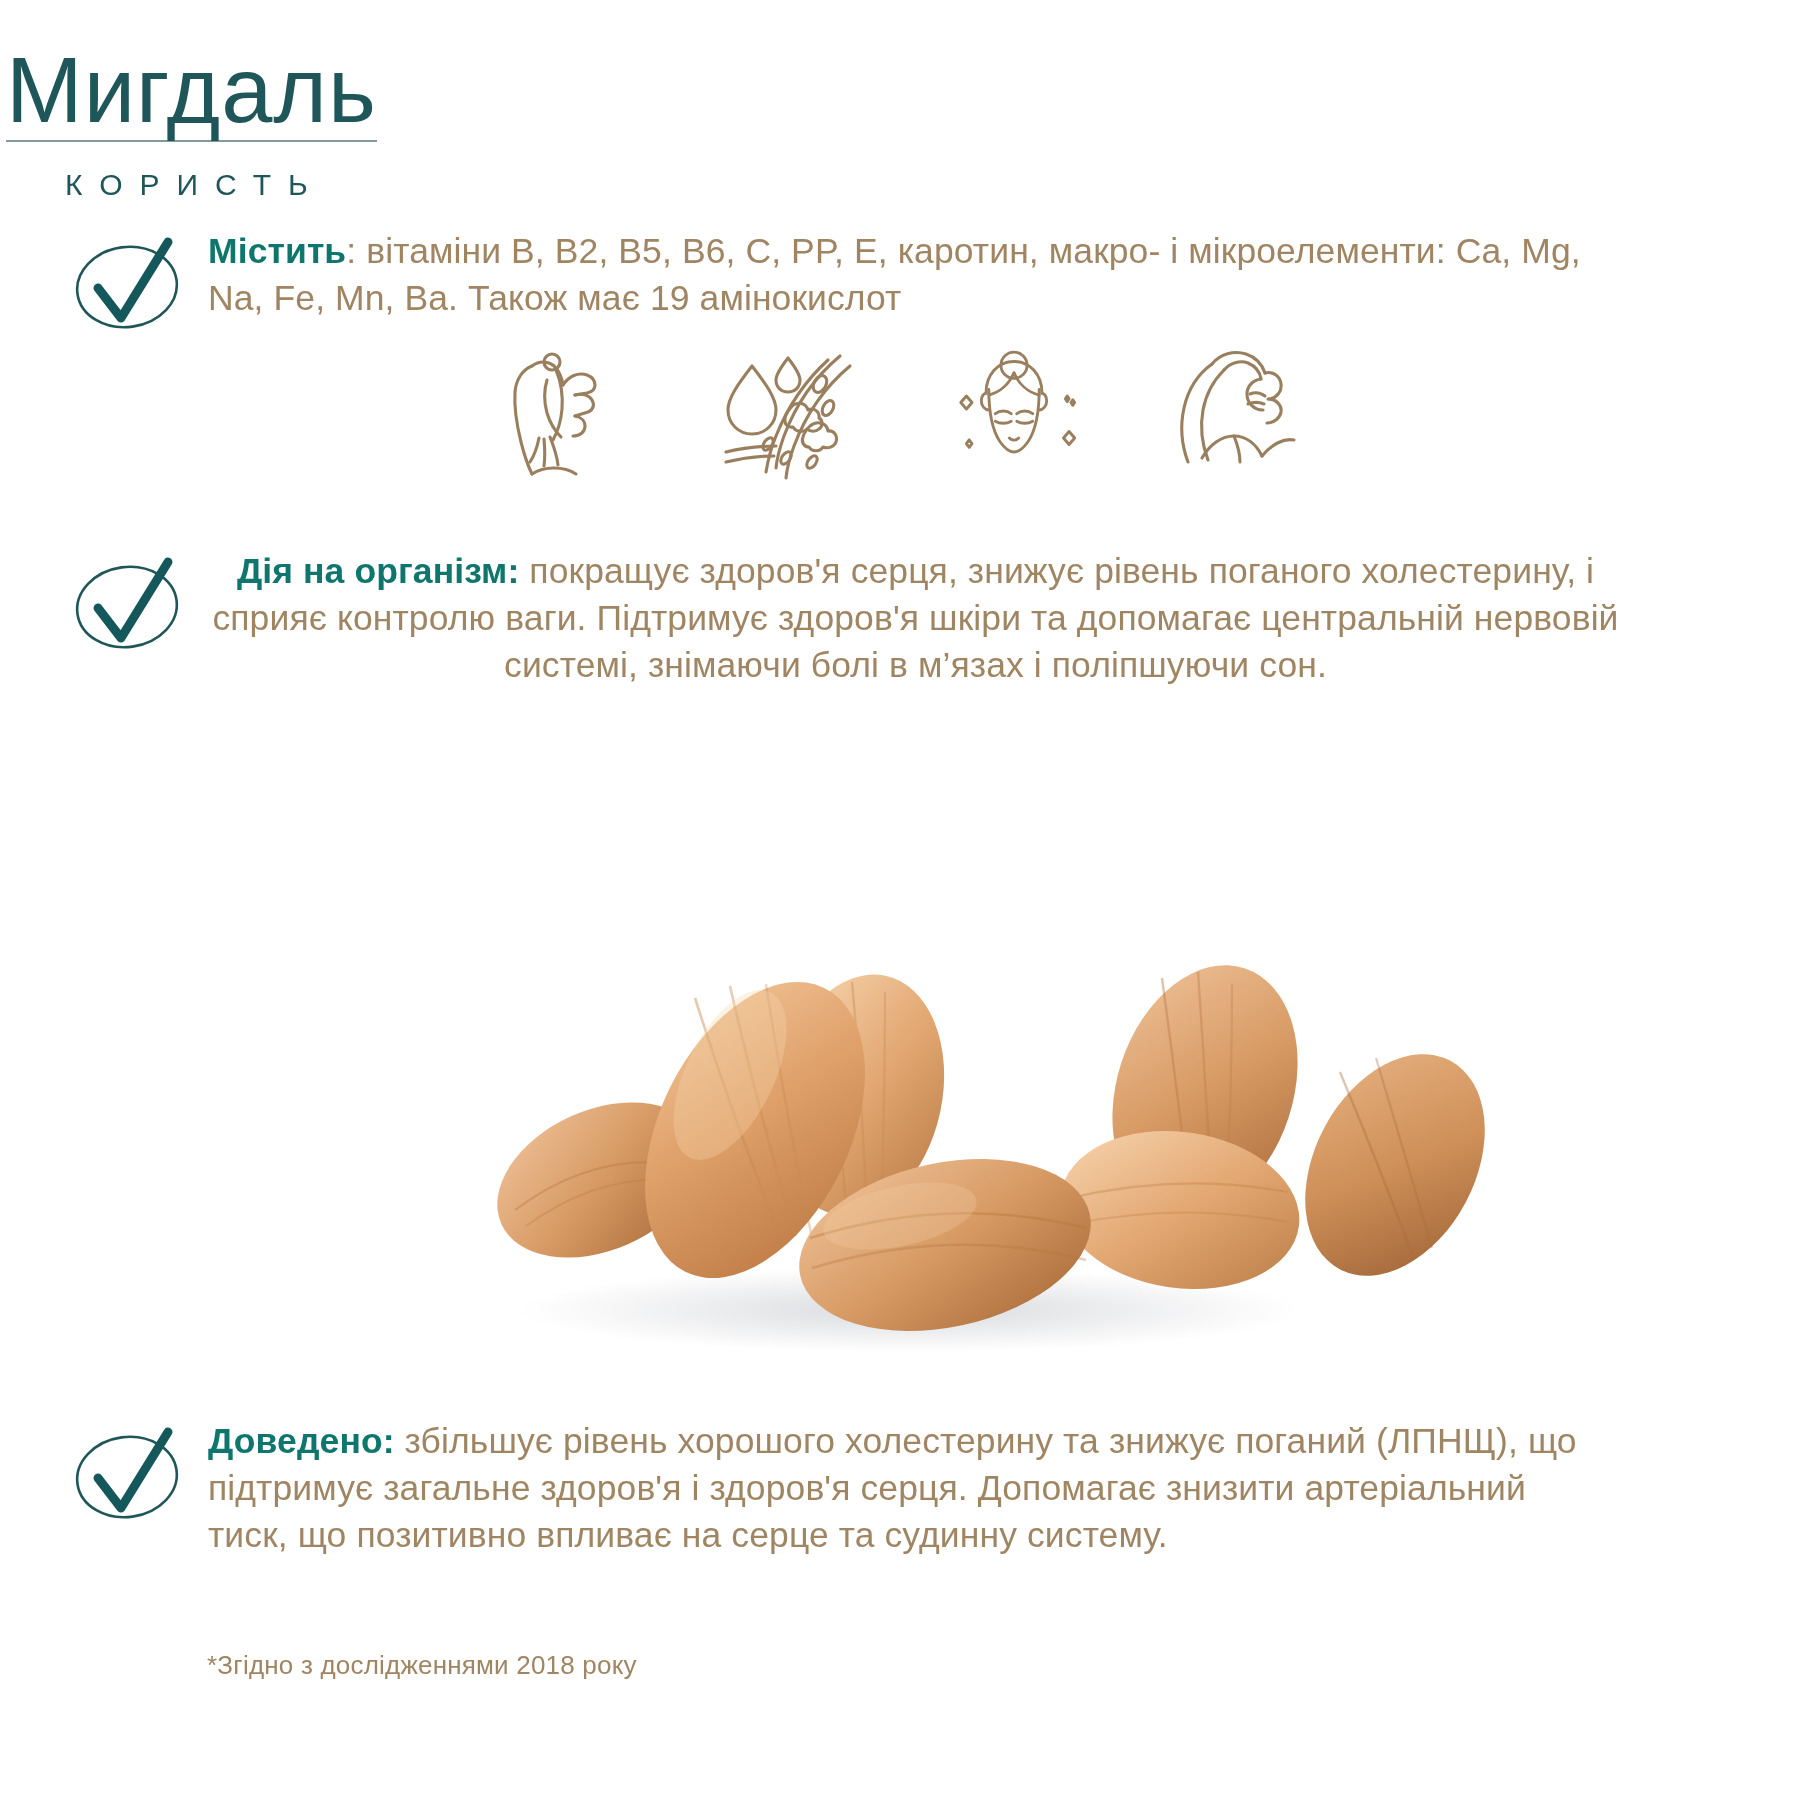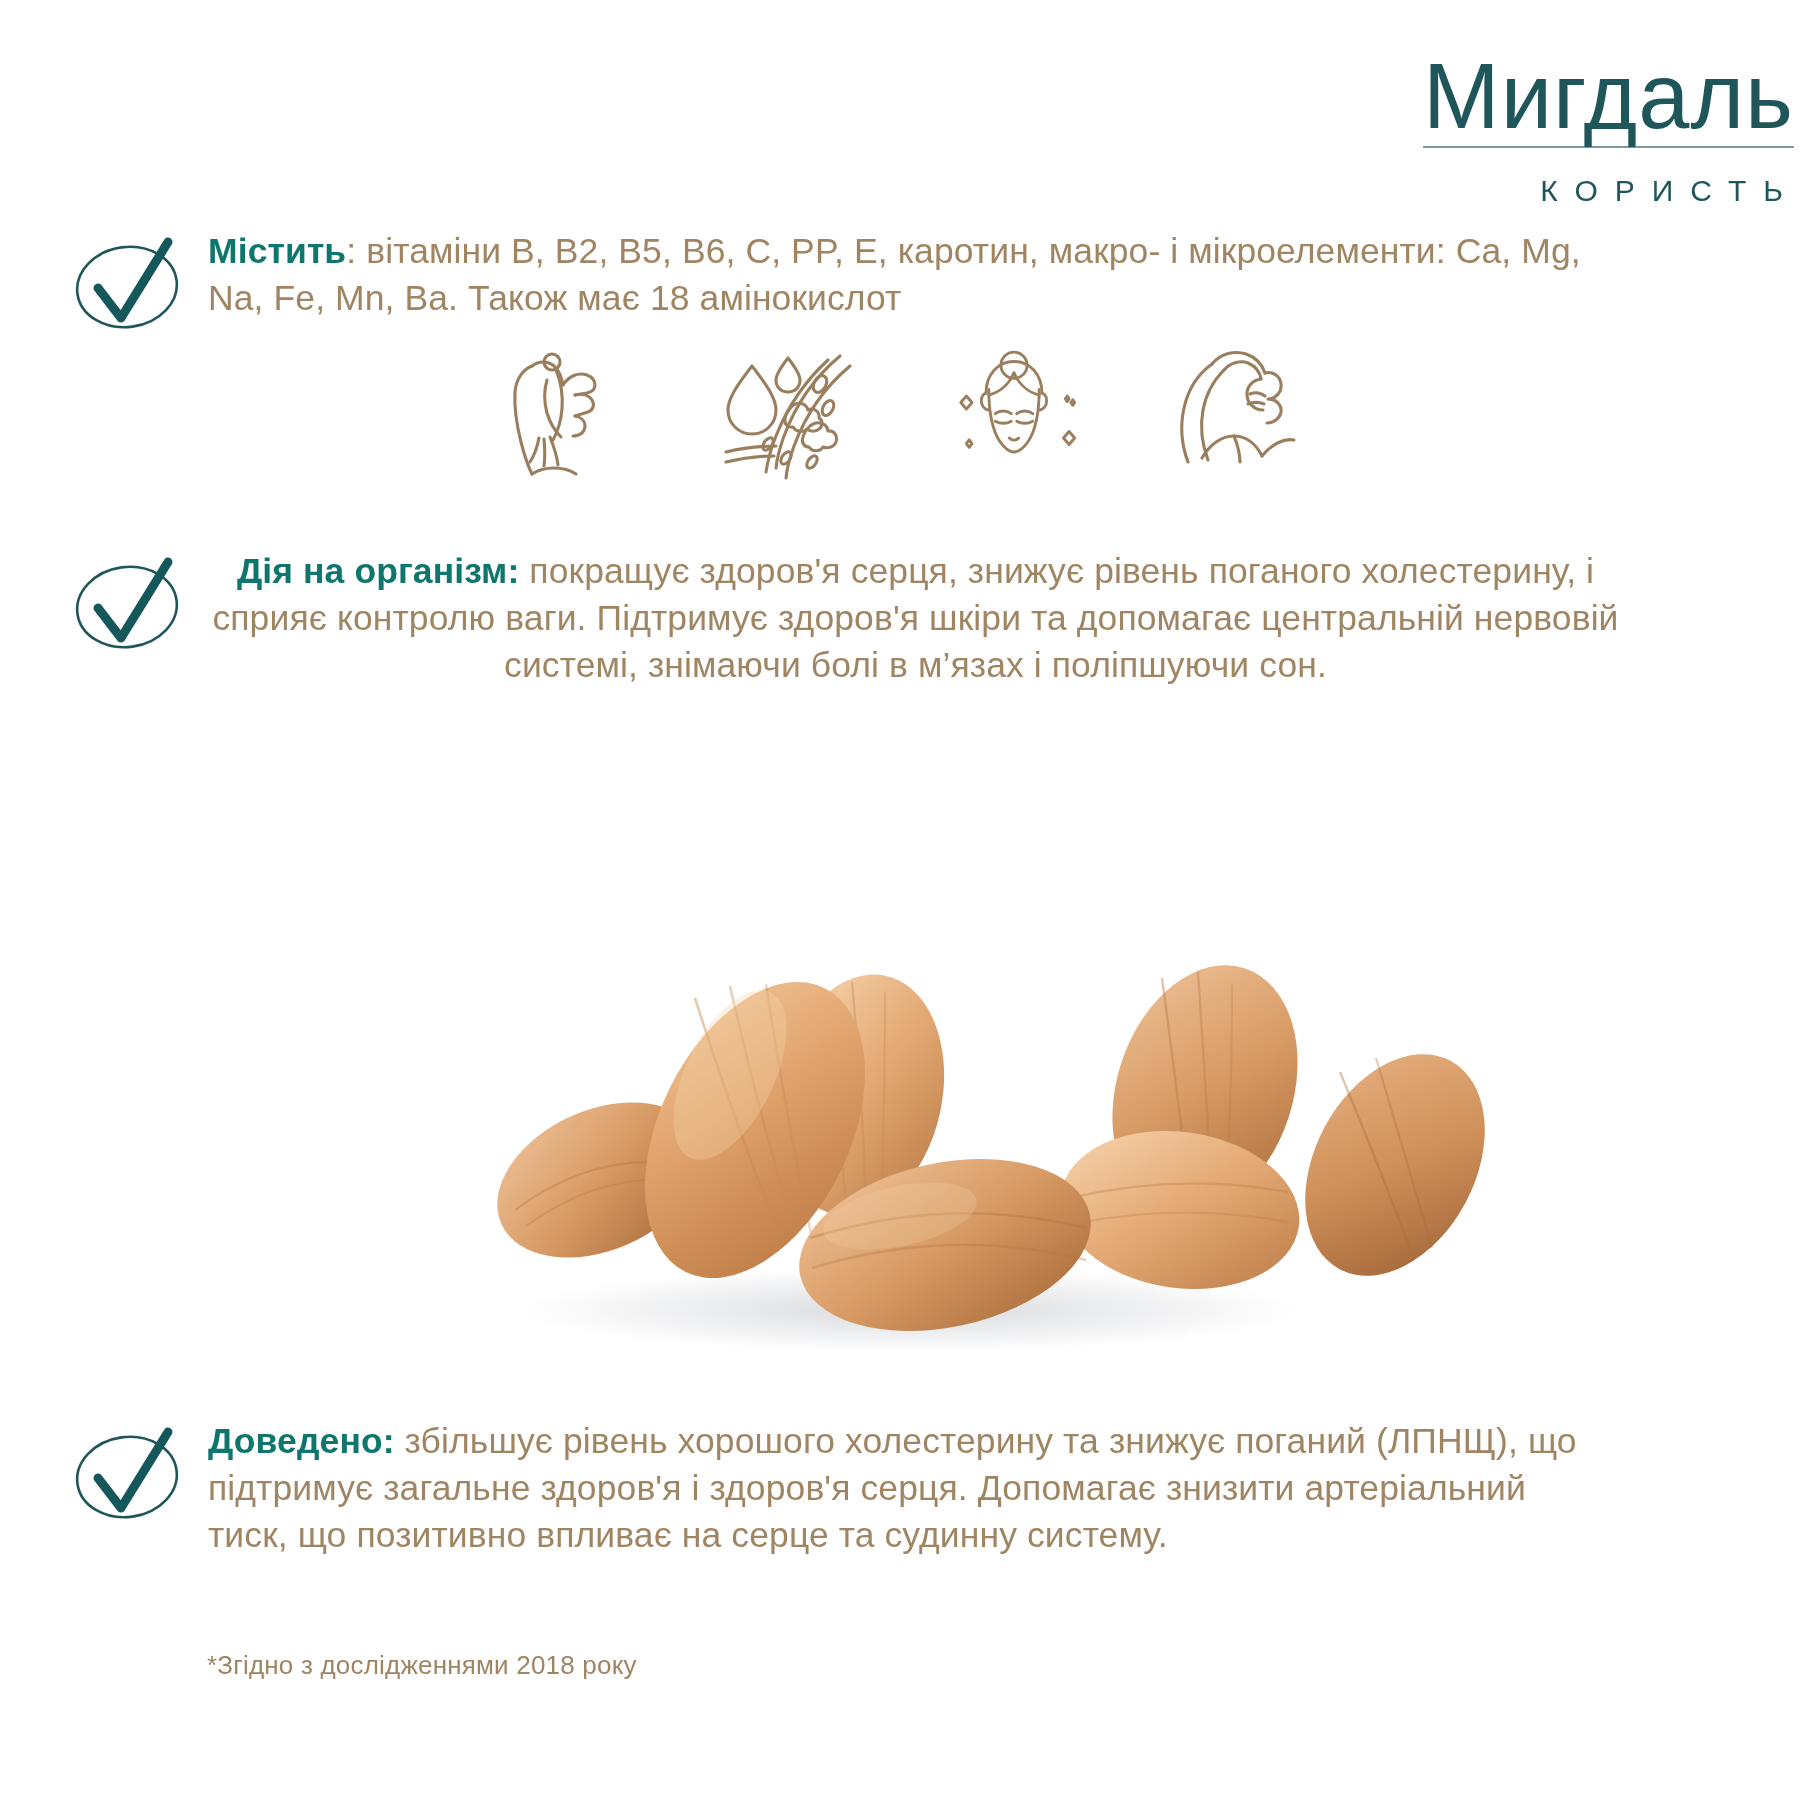--- a/index.html
+++ b/index.html
@@ -18,24 +18,24 @@
     width: 1800px;
     height: 1800px;
     background: #ffffff;
     overflow: hidden;
     box-sizing: border-box;
   }
 
   
   .header {
     position: absolute;
-    top: 50px;
+    top: 44px;
     left: 0;
     width: 1800px;
-    text-align: right;
+    text-align: left;
   }
   .title-wrap {
     display: inline-block;
     position: relative;
     padding: 0 6px 8px 6px;
   }
   .title {
     font-size: 92px;
     line-height: 1.0;
     font-weight: 400;
@@ -138,21 +138,21 @@
     <div class="subtitle">КОРИСТЬ</div>
   </div>
 
   <div class="bullet-row" style="top:228px; left:72px; width:1560px;">
     <svg class="check-mark" viewBox="0 0 118 108">
       <ellipse cx="55" cy="57" rx="50" ry="40" transform="rotate(-8 55 57)" fill="none" stroke="#1f5659" stroke-width="2.6"></ellipse>
       <path d="M26 58 L49 88 L96 12" fill="none" stroke="#15585c" stroke-width="9" stroke-linecap="round" stroke-linejoin="round"></path>
     </svg>
     <div class="bullet-body" style="width:1400px;">
       <div class="para">
-        <b>Містить</b><span>: </span><span>вітаміни B, B2, B5, B6, C, PP, E, каротин, макро- і мікроелементи: Ca, Mg, Na, Fe, Mn, Ba. Також має 18 амінокислот</span>
+        <b>Містить</b><span>: </span><span>вітаміни B, B2, B5, B6, C, PP, E, каротин, макро- і мікроелементи: Ca, Mg, Na, Fe, Mn, Ba. Також має 19 амінокислот</span>
       </div>
     </div>
   </div>
 
   <div class="icon-row" style="top:335px;">
 
     <div class="icon-cell">
       <svg width="132" height="140" viewBox="0 0 132 140" fill="none" stroke="#9a7f5f" stroke-width="3.1" stroke-linecap="round" stroke-linejoin="round">
         <path d="M40 26 c-10 4 -16 14 -17 26 c-1 16 2 34 6 50 c3 12 7 24 11 32"></path>
         <path d="M40 26 c8 -6 18 -5 24 2 c4 5 6 11 7 17"></path>

